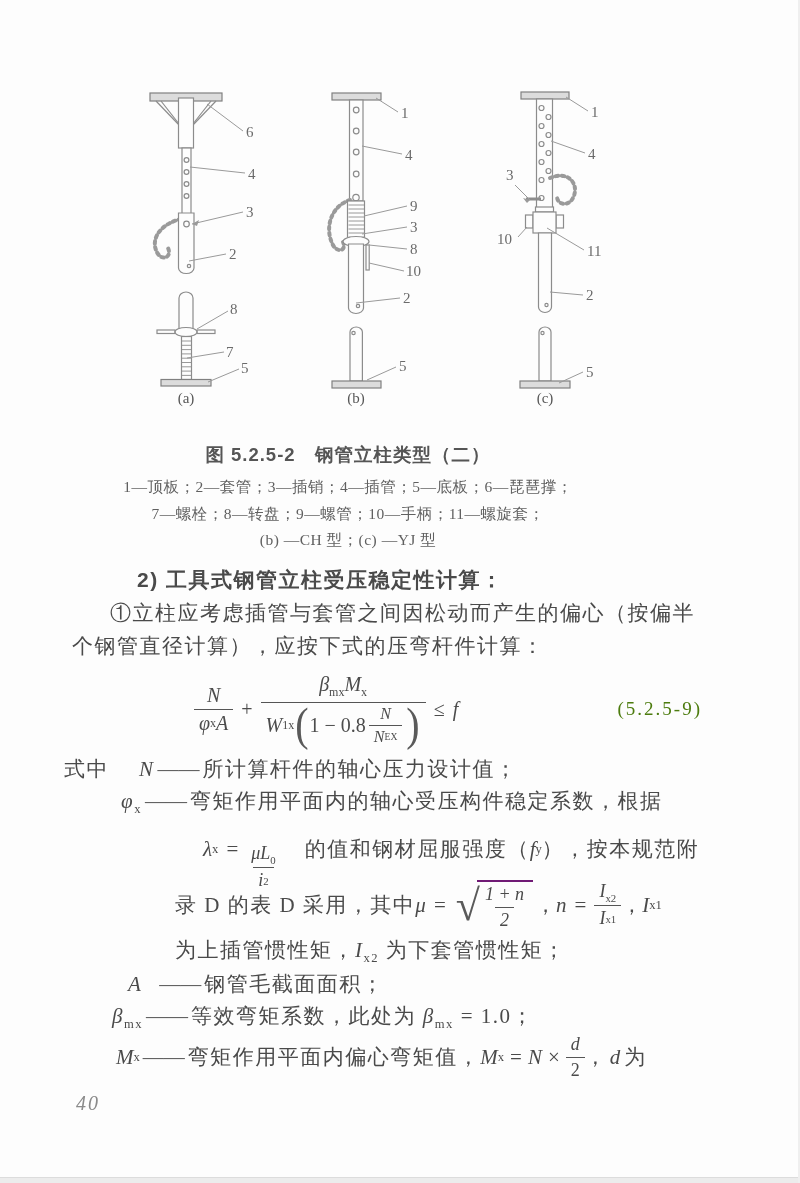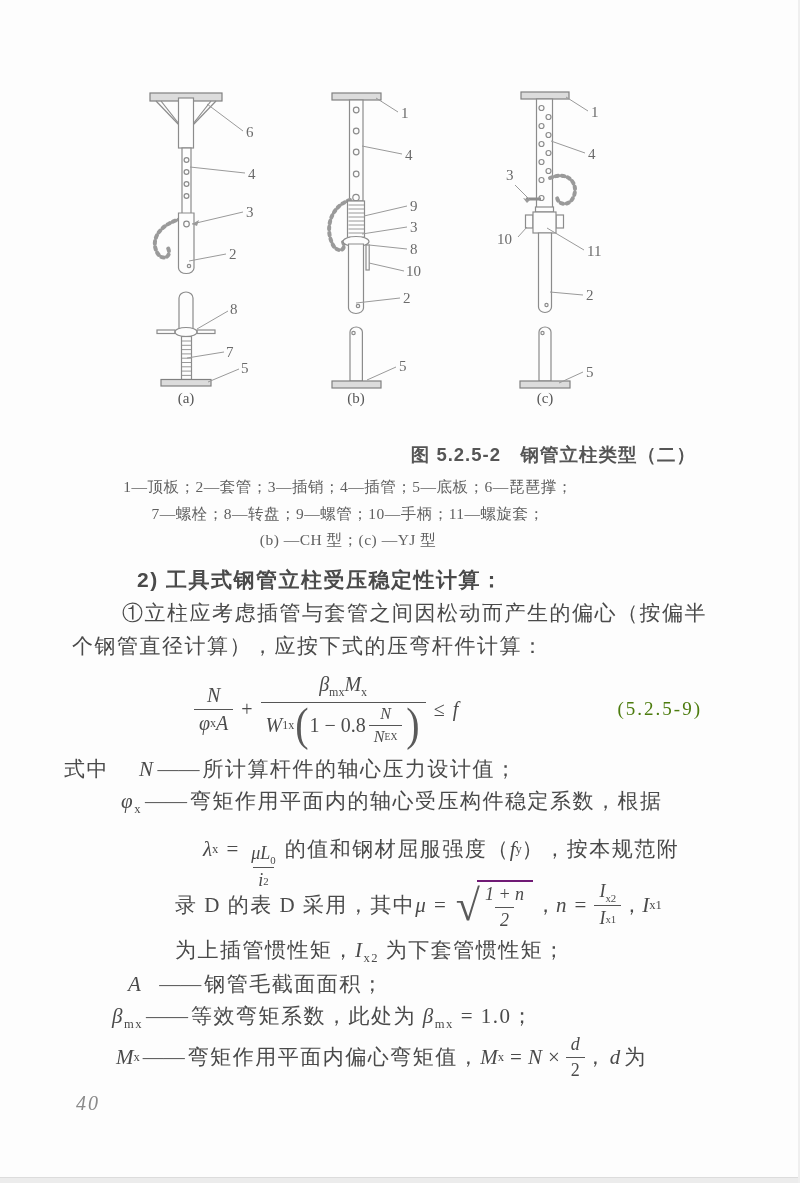--- a/index.html
+++ b/index.html
@@ -5,21 +5,21 @@
   html,body{margin:0;padding:0;background:#e8e8e8;}
   .page{
     position:relative;width:800px;height:1183px;margin:0 auto;
     background:#fdfdfd;overflow:hidden;
     font-family:"Liberation Serif","DejaVu Serif",serif;
     color:#4a4a4a;
   }
   .abs{position:absolute;}
   .cjk{letter-spacing:1.5px;}
   .caption{
-    left:0;width:696px;top:442px;text-align:right;
+    left:0;width:696px;top:442px;text-align:center;
     font-family:"Liberation Sans","DejaVu Sans",sans-serif;
     font-weight:700;font-size:18.5px;color:#555;letter-spacing:1px;
   }
   .legend{
     left:0;width:696px;text-align:center;
     font-size:15.5px;color:#606060;letter-spacing:.5px;
   }
   .heading{
     top:566px;left:137px;font-size:21px;font-weight:700;color:#4a4a4a;
     font-family:"Liberation Sans","DejaVu Sans",sans-serif;letter-spacing:1.5px;
@@ -205,21 +205,21 @@
       <text x="545" y="403">(c)</text>
     </g>
   </svg>
 
   <div class="abs caption">图 5.2.5-2　钢管立柱类型（二）</div>
   <div class="abs legend" style="top:477px;">1—顶板；2—套管；3—插销；4—插管；5—底板；6—琵琶撑；</div>
   <div class="abs legend" style="top:504px;">7—螺栓；8—转盘；9—螺管；10—手柄；11—螺旋套；</div>
   <div class="abs legend" style="top:530px;">(b) —CH 型；(c) —YJ 型</div>
 
   <div class="abs heading">2) 工具式钢管立柱受压稳定性计算：</div>
-  <div class="abs bodyline cjk" style="top:599px;left:110px;margin-left:12px;">①立柱应考虑插管与套管之间因松动而产生的偏心（按偏半</div>
+  <div class="abs bodyline cjk" style="top:599px;left:110px;">①立柱应考虑插管与套管之间因松动而产生的偏心（按偏半</div>
   <div class="abs bodyline cjk" style="top:632px;left:72px;">个钢管直径计算），应按下式的压弯杆件计算：</div>
 
   <div class="abs eqwrap">
     <span class="formula">
       <span class="fr">
         <span class="n v">N</span>
         <span class="d">
             <span class="v">φ</span>
             <sub>x</sub>
             <span class="v">A</span>
@@ -261,21 +261,21 @@
     <span class="v">λ</span>
       <sub>x</sub>
     <span class="op">=</span>
     <span class="fr" style="font-size:18px;margin-top:36px;">
       <span class="n"><span class="v">μ</span><span class="v">L</span><sub>0</sub></span>
       <span class="d">
           <span class="v">i</span>
           <sub>2</sub>
         </span>
     </span>
-    <span class="cjk" style="margin-left:4px;">的值和钢材屈服强度（</span>
+    <span class="cjk" style="margin-left:24px;">的值和钢材屈服强度（</span>
       <span class="v">f</span>
       <sub>y</sub>
       <span class="cjk">），按本规范附</span>
   </div>
 
   <div class="abs defrow inlineflex" style="top:878px;left:175px;height:54px;">
     <span class="cjk">录 D 的表 D 采用，其中 </span>
     <span class="v">μ</span>
     <span class="op">=</span>
     <span class="sqrt">

